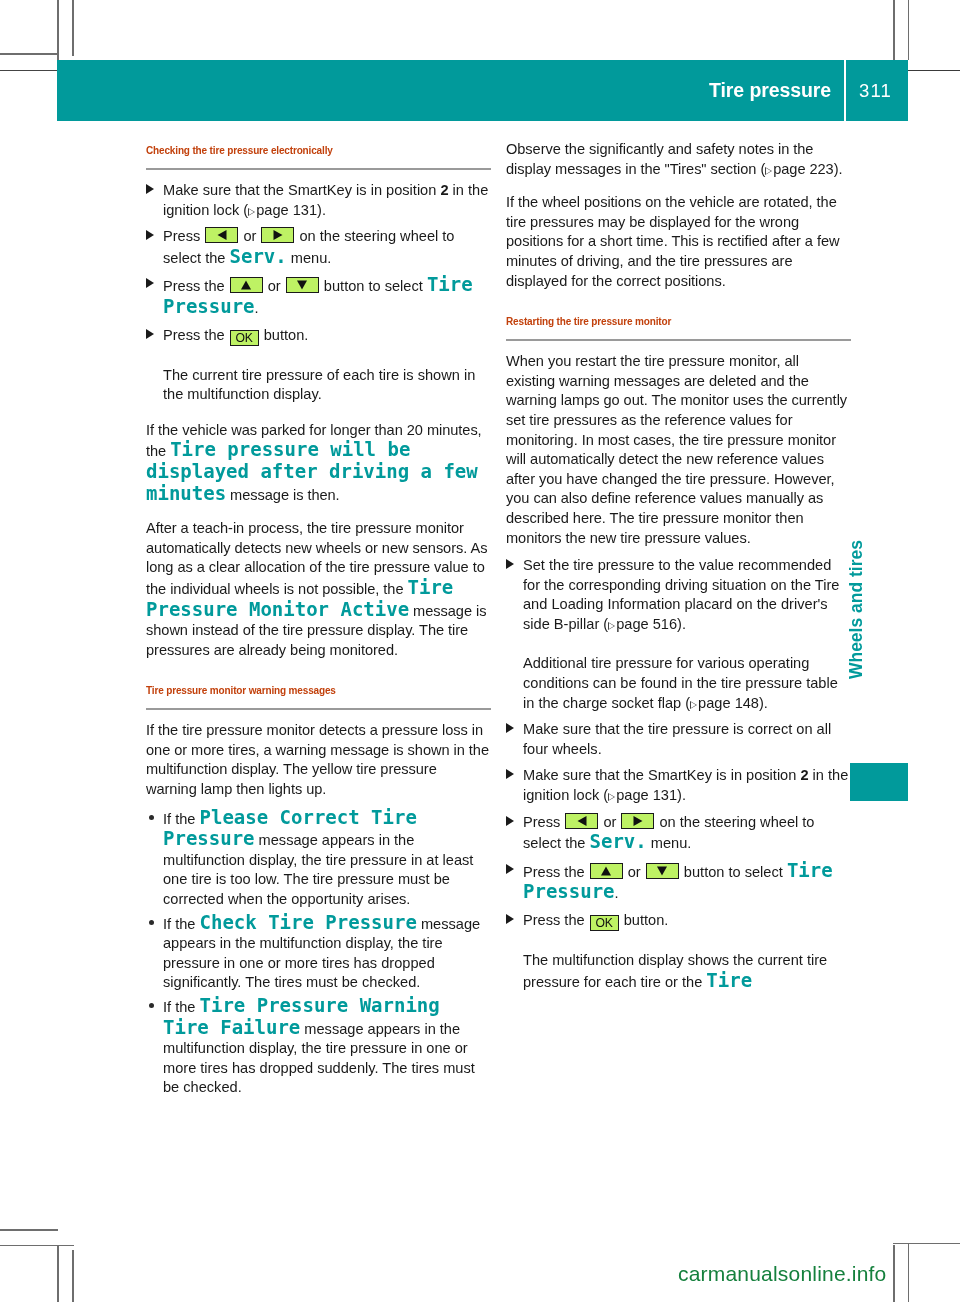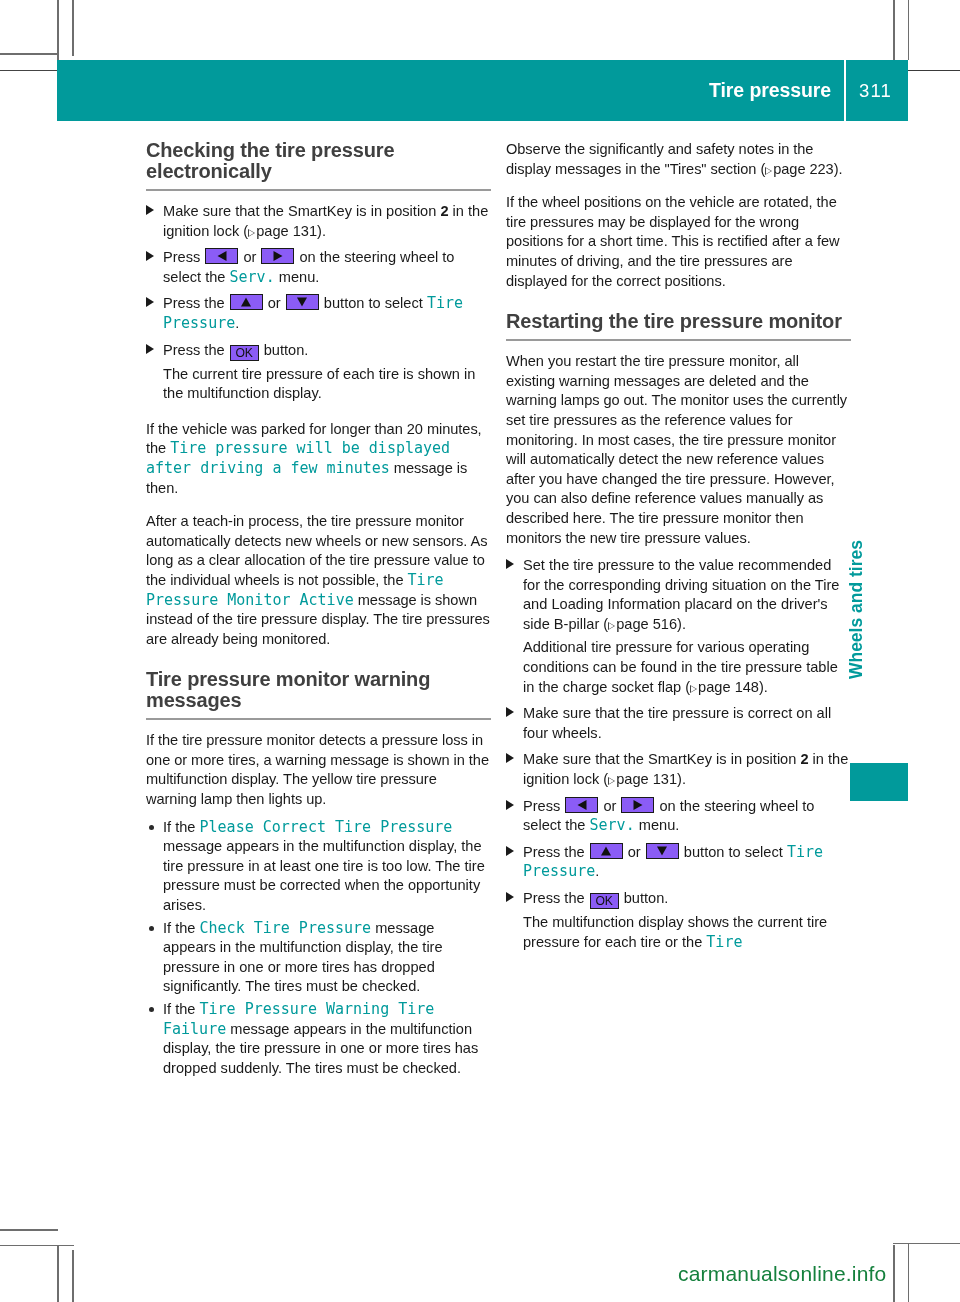--- a/index.html
+++ b/index.html
@@ -104,47 +104,48 @@
     width: 345px;
     font-size: 14.6px;
     line-height: 19.6px;
   }
   .col-left  { left: 146px; }
   .col-right { left: 506px; }
 
   
   h2.section-heading {
     margin: 0 0 0 0;
-    font-size: 20px;
+    font-size: 10px;
     font-weight: bold;
     line-height: 21px;
     letter-spacing: -0.15px;
-    color: #404040;
+    color: #c2410c;
   }
   .heading-rule {
     height: 2px;
     background: #9a9a9a;
     margin: 7px 0 11px 0;
   }
   .block-gap { height: 20px; }
 
   p.para {
     margin: 0 0 0 0;
     font-size: 14.6px;
     line-height: 19.6px;
     letter-spacing: -0.05px;
   }
   p.para + p.para { margin-top: 14px; }
 
   
   .disp {
     color: #019a9b;
     font-family: "DejaVu Sans Mono", monospace;
-    font-size: 15px;
+    font-size: 19px;
     letter-spacing: 0px;
+    font-weight: bold;
   }
 
   
   ul.steps { list-style: none; margin: 0; padding: 0; }
   ul.steps > li {
     position: relative;
     padding-left: 17px;
     margin-bottom: 7px;
     font-size: 14.6px;
     line-height: 19.6px;
@@ -153,21 +154,21 @@
     position: absolute;
     left: 0;
     top: 3px;
     width: 0; height: 0;
     border-left: 8px solid #1a1a1a;
     border-top: 5.5px solid transparent;
     border-bottom: 5.5px solid transparent;
   }
   .step-sub {
     display: block;
-    margin-top: 4px;
+    margin-top: 20px;
   }
 
   
   ul.bullets { list-style: none; margin: 0; padding: 0; }
   ul.bullets > li {
     position: relative;
     padding-left: 17px;
     margin-bottom: 3px;
     font-size: 14.6px;
     line-height: 19.6px;
@@ -178,21 +179,21 @@
     top: 7px;
     width: 5px; height: 5px;
     border-radius: 50%;
     background: #2a2a2a;
   }
 
   
   .key {
     display: inline-block;
     border: 1.3px solid #1a1a1a;
-    background: #8b5cf6;
+    background: #bef264;
     vertical-align: -2px;
     text-align: center;
     line-height: 1;
     box-sizing: border-box;
   }
   .key-arrow {
     width: 33px;
     height: 16px;
     padding: 0;
     position: relative;

